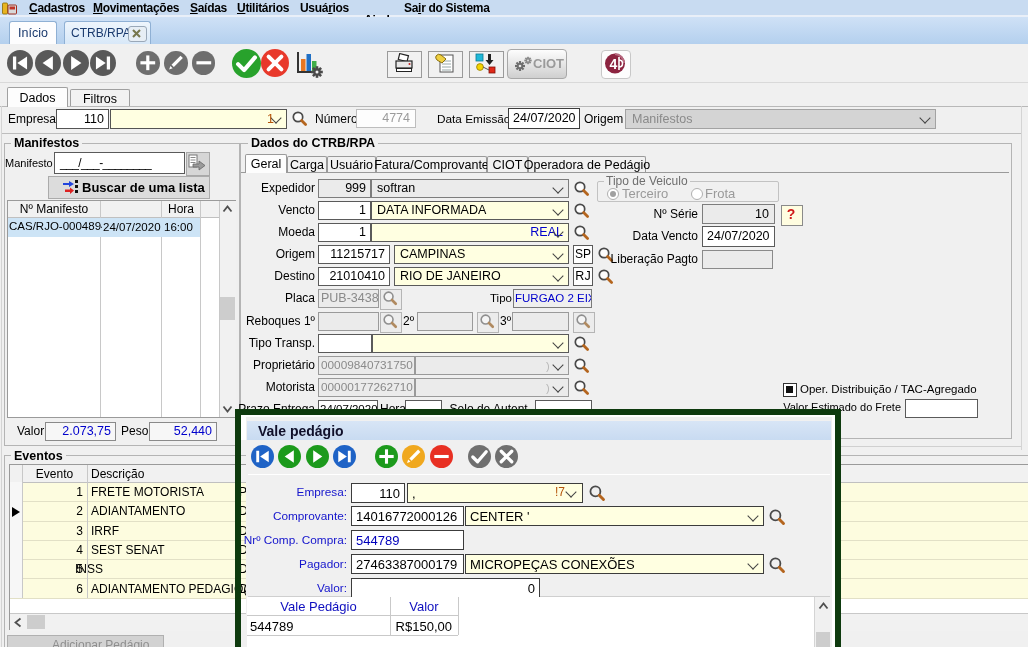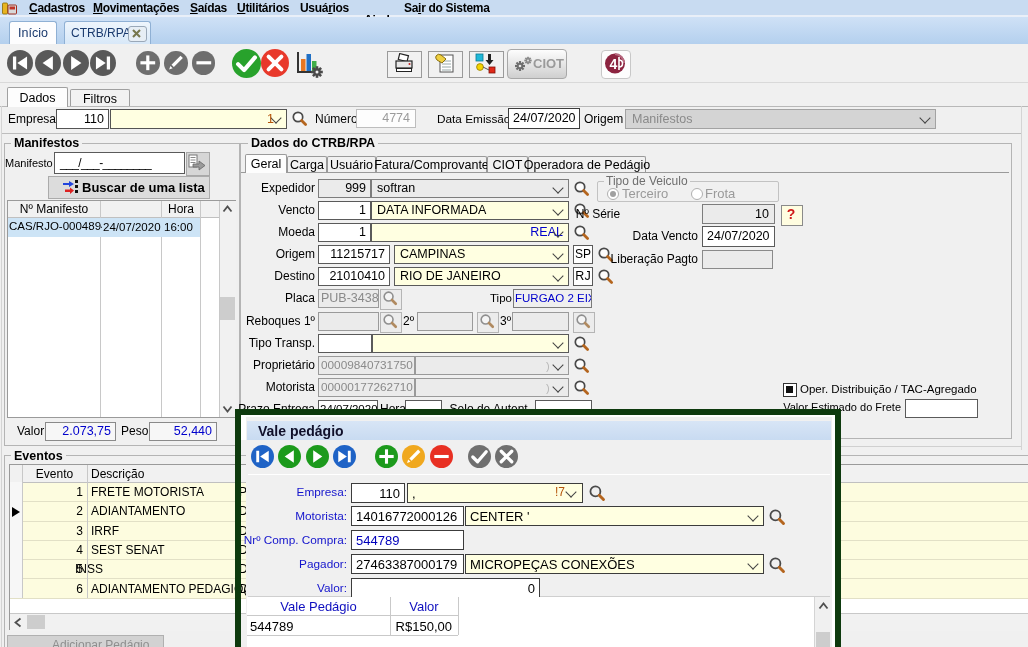--- a/index.html
+++ b/index.html
@@ -336,21 +336,21 @@
 <div class="inp" style="left:405px;top:400px;width:37px;height:19px;background:#fff;border:1px solid #5a5a5a;color:#000;text-align:left;padding:0 4px;font-size:12.5px;"></div>
 <div class="lbl" style="left:331px;width:200px;top:401px;text-align:right;">Selo de Autent.</div>
 <div class="inp" style="left:535px;top:400px;width:57px;height:19px;background:#fff;border:1px solid #5a5a5a;color:#000;text-align:left;padding:0 4px;font-size:12.5px;"></div>
 <div class="abs" style="left:597px;top:181px;width:180px;height:19px;border:1px solid #c2c2c2;border-radius:2px;"></div>
 <div class="abs" style="left:604px;top:174px;font-size:12px;color:#6e6e6e;background:#f0f0f0;padding:0 2px;">Tipo de Veiculo</div>
 <div class="abs" style="left:607px;top:188px;width:10px;height:10px;border:1px solid #b0b0b0;border-radius:50%;background:#fff;"></div>
 <div class="abs" style="left:610px;top:191px;width:6px;height:6px;border-radius:50%;background:#a0a0a0;"></div>
 <div class="abs" style="left:622px;top:186px;font-size:13px;color:#9a9a9a;">Terceiro</div>
 <div class="abs" style="left:691px;top:188px;width:10px;height:10px;border:1px solid #b0b0b0;border-radius:50%;background:#fff;"></div>
 <div class="abs" style="left:705px;top:186px;font-size:13px;color:#9a9a9a;">Frota</div>
-<div class="lbl" style="left:498px;width:200px;top:206px;text-align:center;">Nº Série</div>
+<div class="lbl" style="left:498px;width:200px;top:206px;text-align:right;">Nº Série</div>
 <div class="inp" style="left:702px;top:204px;width:73px;height:20px;background:#ebebeb;border:1px solid #7d7d7d;color:#000;text-align:right;padding:0 5px;font-size:12.5px;">10</div>
 <div class="abs" style="left:781px;top:205px;width:20px;height:19px;background:#fffde0;border:1px solid #8a8a8a;"></div>
 <div class="abs" style="left:781px;top:205px;width:20px;height:19px;font-size:14px;font-weight:bold;color:#d01818;text-align:center;line-height:19px;">?</div>
 <div class="lbl" style="left:498px;width:200px;top:228px;text-align:right;">Data Vencto</div>
 <div class="inp" style="left:702px;top:226px;width:73px;height:21px;background:#fff;border:1px solid #5a5a5a;color:#000;text-align:left;padding:0 4px;font-size:12.5px;">24/07/2020</div>
 <div class="lbl" style="left:498px;width:200px;top:251px;text-align:right;">Liberação Pagto</div>
 <div class="inp" style="left:702px;top:250px;width:71px;height:19px;background:#ebebeb;border:1px solid #8a8a8a;color:#000;text-align:left;padding:0 4px;font-size:12.5px;"></div>
 <div class="abs" style="left:783px;top:383px;width:12px;height:12px;background:#fff;border:1px solid #333;"></div>
 <div class="abs" style="left:786px;top:386px;width:7px;height:7px;background:#111;"></div>
 <div class="lbl" style="left:701px;width:200px;top:399px;text-align:right;font-size:11px;">Valor Estimado do Frete</div>
@@ -450,21 +450,21 @@
 <div class="abs" style="left:248px;top:474px;width:582px;height:123px;background:#f0f0f0;border-top:1px solid #fff;border-bottom:1px solid #cfcfcf;box-sizing:border-box;z-index:7;"></div>
 <div class="abs" style="left:147px;width:200px;top:485px;text-align:right;font-size:11.8px;color:#1414cc;white-space:nowrap;z-index:7;">Empresa:</div>
 <div class="abs" style="left:351px;top:483px;width:54px;height:20px;background:#fff;border:1px solid #3c3c3c;box-sizing:border-box;display:flex;align-items:center;justify-content:flex-end;padding:0 4px;font-size:13px;color:#000;white-space:nowrap;overflow:hidden;z-index:7;">110</div>
 <div class="abs" style="left:407px;top:483px;width:176px;height:20px;background:#ffffe1;border:1px solid #3c3c3c;box-sizing:border-box;display:flex;align-items:center;justify-content:flex-start;padding:0 4px;font-size:13px;color:#000;white-space:nowrap;overflow:hidden;z-index:7;">,</div>
 <div class="abs" style="left:555px;top:485px;font-size:12px;color:#b45309;z-index:7;">!7</div>
 <div class="abs" style="left:567px;top:488px;width:7px;height:7px;border:solid #444;border-width:0 1.6px 1.6px 0;transform:rotate(45deg);z-index:7;"></div>
 <svg class="abs" style="left:588px;top:484px;z-index:7;" width="18" height="18" viewBox="0 0 17 17">
       <circle cx="7" cy="7" r="4.7" fill="#efefef" stroke="#4a4a4a" stroke-width="1.7"></circle>
       <line x1="10.6" y1="10.6" x2="14.6" y2="14.6" stroke="#b4651e" stroke-width="2.8" stroke-linecap="round"></line>
     </svg>
-<div class="abs" style="left:147px;width:200px;top:509px;text-align:right;font-size:11.8px;color:#1414cc;white-space:nowrap;z-index:7;">Motorista:</div>
+<div class="abs" style="left:147px;width:200px;top:509px;text-align:right;font-size:11.8px;color:#1414cc;white-space:nowrap;z-index:7;">Comprovante:</div>
 <div class="abs" style="left:351px;top:506px;width:113px;height:20px;background:#fff;border:1px solid #3c3c3c;box-sizing:border-box;display:flex;align-items:center;justify-content:flex-start;padding:0 4px;font-size:13px;color:#000;white-space:nowrap;overflow:hidden;z-index:7;">14016772000126</div>
 <div class="abs" style="left:465px;top:506px;width:299px;height:20px;background:#ffffe1;border:1px solid #3c3c3c;box-sizing:border-box;display:flex;align-items:center;justify-content:flex-start;padding:0 4px;font-size:13px;color:#000;white-space:nowrap;overflow:hidden;z-index:7;">CENTER '</div>
 <div class="abs" style="left:749px;top:512px;width:7px;height:7px;border:solid #444;border-width:0 1.6px 1.6px 0;transform:rotate(45deg);z-index:7;"></div>
 <svg class="abs" style="left:768px;top:508px;z-index:7;" width="18" height="18" viewBox="0 0 17 17">
       <circle cx="7" cy="7" r="4.7" fill="#efefef" stroke="#4a4a4a" stroke-width="1.7"></circle>
       <line x1="10.6" y1="10.6" x2="14.6" y2="14.6" stroke="#b4651e" stroke-width="2.8" stroke-linecap="round"></line>
     </svg>
 <div class="abs" style="left:147px;width:200px;top:533px;text-align:right;font-size:11.8px;color:#1414cc;white-space:nowrap;z-index:7;">Nrº Comp. Compra:</div>
 <div class="abs" style="left:351px;top:530px;width:113px;height:20px;background:#fff;border:1px solid #3c3c3c;box-sizing:border-box;display:flex;align-items:center;justify-content:flex-start;padding:0 4px;font-size:13px;color:#0000bb;white-space:nowrap;overflow:hidden;z-index:7;">544789</div>
 <div class="abs" style="left:147px;width:200px;top:557px;text-align:right;font-size:11.8px;color:#1414cc;white-space:nowrap;z-index:7;">Pagador:</div>

